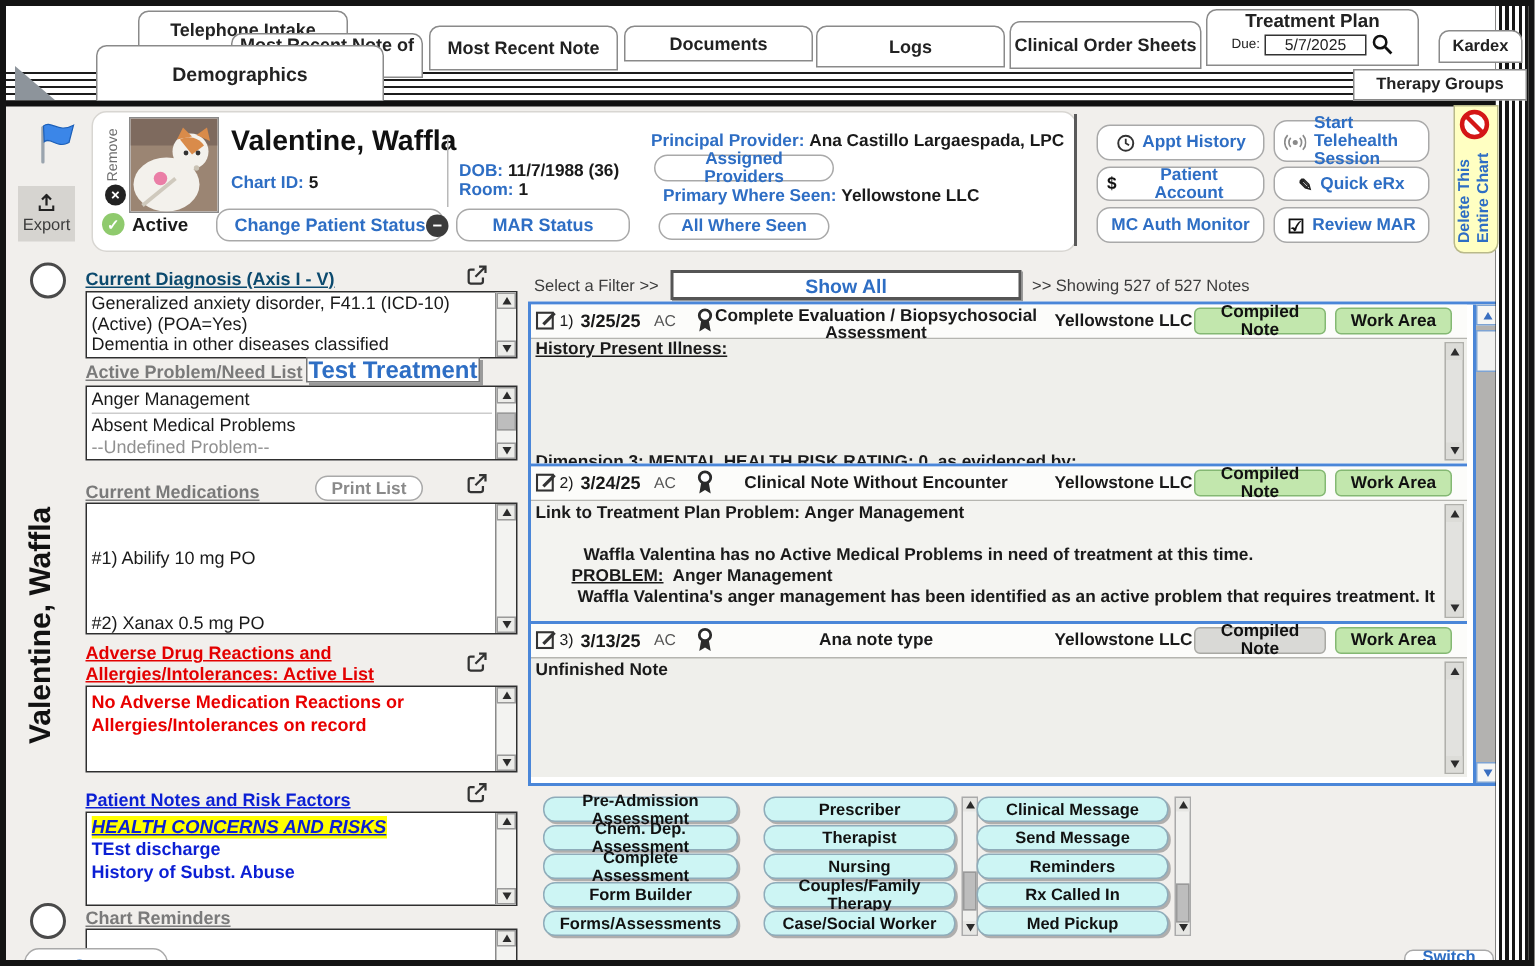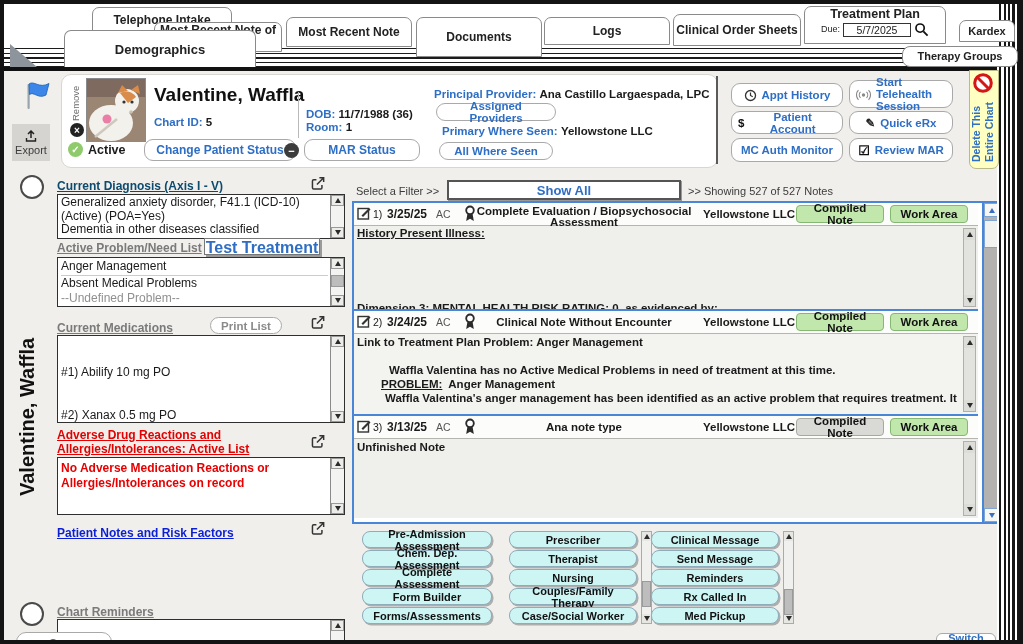--- a/index.html
+++ b/index.html
@@ -90,21 +90,21 @@
     </div>
   <div class="tab" style="left:60px;top:26px;width:192px;height:37px;font-size:13px;border-bottom:none;z-index:4;">
       <span>Demographics</span>
     </div>
   <div class="tab" style="left:150px;top:18px;width:128px;height:30px;">
       <span>Most Recent Note of Mine</span>
     </div>
   <div class="tab" style="left:282px;top:13px;width:126px;height:30px;">
       <span>Most Recent Note</span>
     </div>
-  <div class="tab" style="left:412px;top:13px;width:126px;height:40px;">
+  <div class="tab" style="left:412px;top:13px;width:126px;height:24px;">
       <span>Documents</span>
     </div>
   <div class="tab" style="left:540px;top:13px;width:126px;height:28px;">
       <span>Logs</span>
     </div>
   <div class="tab" style="left:669px;top:10px;width:128px;height:32px;">
       <span>Clinical Order Sheets</span>
     </div>
   <div class="tab" style="left:800px;top:2px;width:142px;height:38px;flex-direction:column;justify-content:flex-start;padding-top:1px;">
     <span style="font-size:12.5px;">Treatment Plan</span>
@@ -115,21 +115,21 @@
         <svg width="15" height="15" viewBox="0 0 16 16">
             <circle cx="6.5" cy="6.5" r="4.4" fill="none" stroke="#111" stroke-width="1.8"></circle>
             <path d="M10 10 L14.5 14.5" stroke="#111" stroke-width="2"></path>
           </svg>
       </span>
     </span>
   </div>
   <div class="tab" style="left:955px;top:16px;width:56px;height:22px;font-size:11px;">
       <span>Kardex</span>
     </div>
-  <div class="tab" style="left:898px;top:42px;width:116px;height:21px;font-size:11px;border-radius:8px;z-index:4;">
+  <div class="tab" style="left:898px;top:42px;width:116px;height:21px;font-size:11px;border-radius:0;z-index:4;">
       <span>Therapy Groups</span>
     </div>
 
   <span class="abs" style="left:20px;top:77px;z-index:2;">
     <svg width="26" height="30" viewBox="0 0 26 30">
         <rect x="3.5" y="3" width="2.2" height="25" rx="1" fill="#9aa4ae"></rect>
         <path d="M5 3 C10 -1 15 8 25 2.5 L22 14 C14 18.5 10 10 5.5 13.5 Z" fill="#3b86e8" stroke="#1c5fb8" stroke-width="0.8"></path>
       </svg>
   </span>
   <div class="abs" style="left:8px;top:120px;width:38px;height:37px;background:#d6d4d0;display:flex;flex-direction:column;align-items:center;justify-content:center;color:#3c3c3c;font-size:11px;z-index:2;">
@@ -341,20 +341,36 @@
     </div>
   </div>
 
   <div class="abs h-ul" style="left:53px;top:522px;color:#0b1fd4;">Patient Notes and Risk Factors</div>
   <span class="abs" style="left:306px;top:517px;">
     <svg width="16" height="16" viewBox="0 0 15 15">
         <path d="M6 3.5 H3.5 a1.2 1.2 0 0 0 -1.2 1.2 V11 a1.2 1.2 0 0 0 1.2 1.2 H10 a1.2 1.2 0 0 0 1.2 -1.2 V8.5" fill="none" stroke="#333" stroke-width="1.4"></path>
         <path d="M6.5 8 L12.8 1.7 M8.8 1.7 h4 v4" fill="none" stroke="#333" stroke-width="1.4"></path>
       </svg>
   </span>
+  <div class="listbox" style="left:53px;top:537px;width:286px;height:61px;">
+    <div class="lb-inner" style="font-weight:bold;color:#0b1fd4;line-height:15px;padding-top:1px;">
+      <div style="background:#ffff00;display:inline-block;font-style:italic;text-decoration:underline;font-size:12.5px;">HEALTH CONCERNS AND RISKS</div>
+      <div>TEst discharge</div>
+      <div>History of Subst. Abuse</div>
+    </div>
+    <div class="sb">
+      <div class="sb-btn">
+          <i class="tri-up"></i>
+        </div>
+      <div class="sb-track"></div>
+      <div class="sb-btn">
+          <i class="tri-down"></i>
+        </div>
+    </div>
+  </div>
 
   <div class="radio" style="left:16px;top:598px;"></div>
   <div class="abs h-ul" style="left:53px;top:601px;color:#7a7a7a;">Chart Reminders</div>
   <div class="listbox" style="left:53px;top:615px;width:286px;height:25px;">
     <div class="sb">
       <div class="sb-btn">
           <i class="tri-up"></i>
         </div>
       <div class="sb-track"></div>
     </div>

